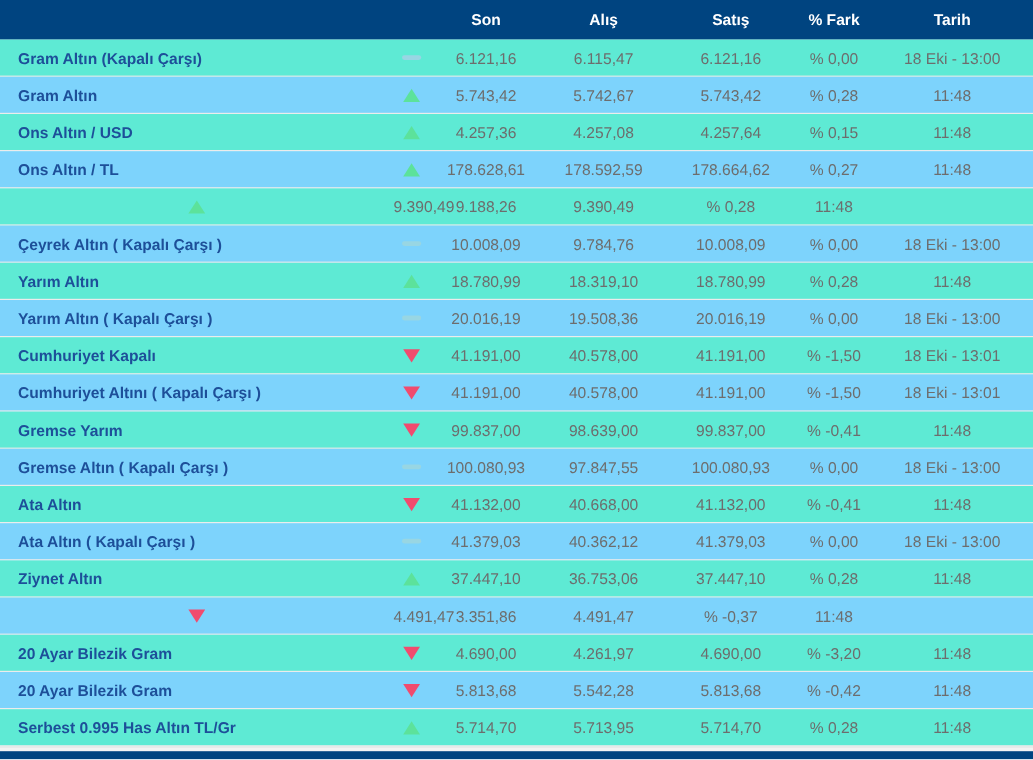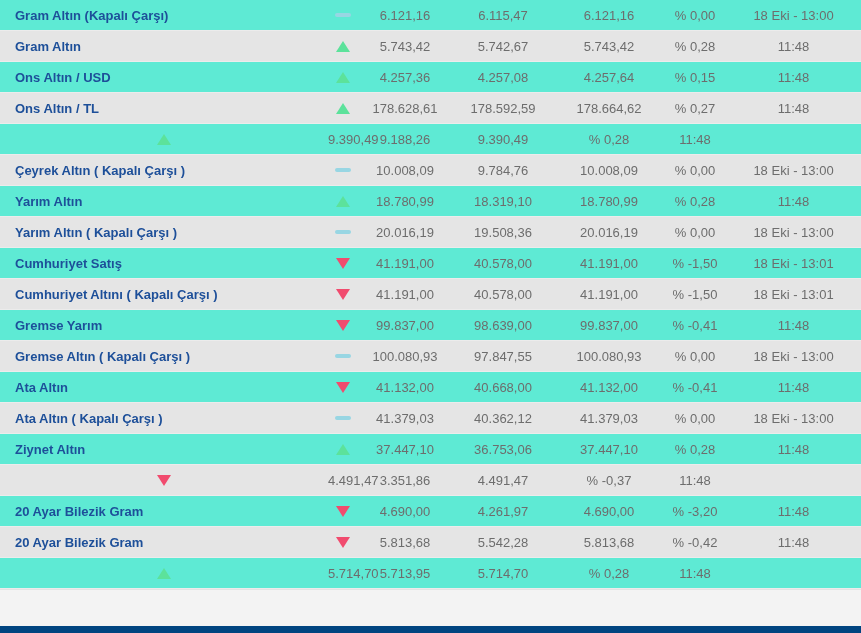--- a/index.html
+++ b/index.html
@@ -26,21 +26,21 @@
     color: #ffffff;
     height: 33px;
     font-size: 13px;
     font-weight: bold;
     flex: 0 0 auto;
   }
   .thead .cell { text-align: center; }
   .rows { flex: 0 0 auto; }
   .row {
     height: 31px;
-    background: #e5e5e5;
+    background: #7dd3fc;
     border-bottom: 1px solid #ececec;
     cursor: pointer;
   }
   .row.alt { background: #5eead4; }
   .cell.name {
     padding-left: 15px;
     font-size: 13px;
     font-weight: bold;
     color: var(--name-text, #1d4f99);
     white-space: nowrap;
@@ -72,20 +72,29 @@
     background: var(--flat, #98d6e3);
   }
   .bottom-gap { flex: 1 1 auto; background: #f3f3f3; border-top: 1px solid #e4e4e4; }
   .bottom-bar { flex: 0 0 7px; background: var(--header-bg, #004480); }
 </style>
 </head>
 <body>
 
 <div class="app">
 
+  <div class="thead grid">
+    <div class="cell"></div>
+    <div class="cell"></div>
+    <div class="cell">Son</div>
+    <div class="cell">Alış</div>
+    <div class="cell">Satış</div>
+    <div class="cell">% Fark</div>
+    <div class="cell">Tarih</div>
+  </div>
 
   <div class="rows" id="rows">
   <div class="row grid alt">
     <div class="cell name">Gram Altın (Kapalı Çarşı)</div>
     <div class="cell icon">
           <span class="trend flat"></span>
         </div>
     <div class="cell val son">6.121,16</div>
     <div class="cell val alis">6.115,47</div>
     <div class="cell val satis">6.121,16</div>
@@ -170,21 +179,21 @@
           <span class="trend flat"></span>
         </div>
     <div class="cell val son">20.016,19</div>
     <div class="cell val alis">19.508,36</div>
     <div class="cell val satis">20.016,19</div>
     <div class="cell val fark">% 0,00</div>
     <div class="cell val tarih">18 Eki - 13:00</div>
   </div>
 
   <div class="row grid alt">
-    <div class="cell name">Cumhuriyet Satış</div>
+    <div class="cell name">Cumhuriyet Kapalı</div>
     <div class="cell icon">
           <span class="trend down"></span>
         </div>
     <div class="cell val son">41.191,00</div>
     <div class="cell val alis">40.578,00</div>
     <div class="cell val satis">41.191,00</div>
     <div class="cell val fark">% -1,50</div>
     <div class="cell val tarih">18 Eki - 13:01</div>
   </div>
 
@@ -289,20 +298,21 @@
           <span class="trend down"></span>
         </div>
     <div class="cell val son">5.813,68</div>
     <div class="cell val alis">5.542,28</div>
     <div class="cell val satis">5.813,68</div>
     <div class="cell val fark">% -0,42</div>
     <div class="cell val tarih">11:48</div>
   </div>
 
   <div class="row grid alt">
+    <div class="cell name">Serbest 0.995 Has Altın TL/Gr</div>
     <div class="cell icon">
           <span class="trend up"></span>
         </div>
     <div class="cell val son">5.714,70</div>
     <div class="cell val alis">5.713,95</div>
     <div class="cell val satis">5.714,70</div>
     <div class="cell val fark">% 0,28</div>
     <div class="cell val tarih">11:48</div>
   </div>
 </div>

